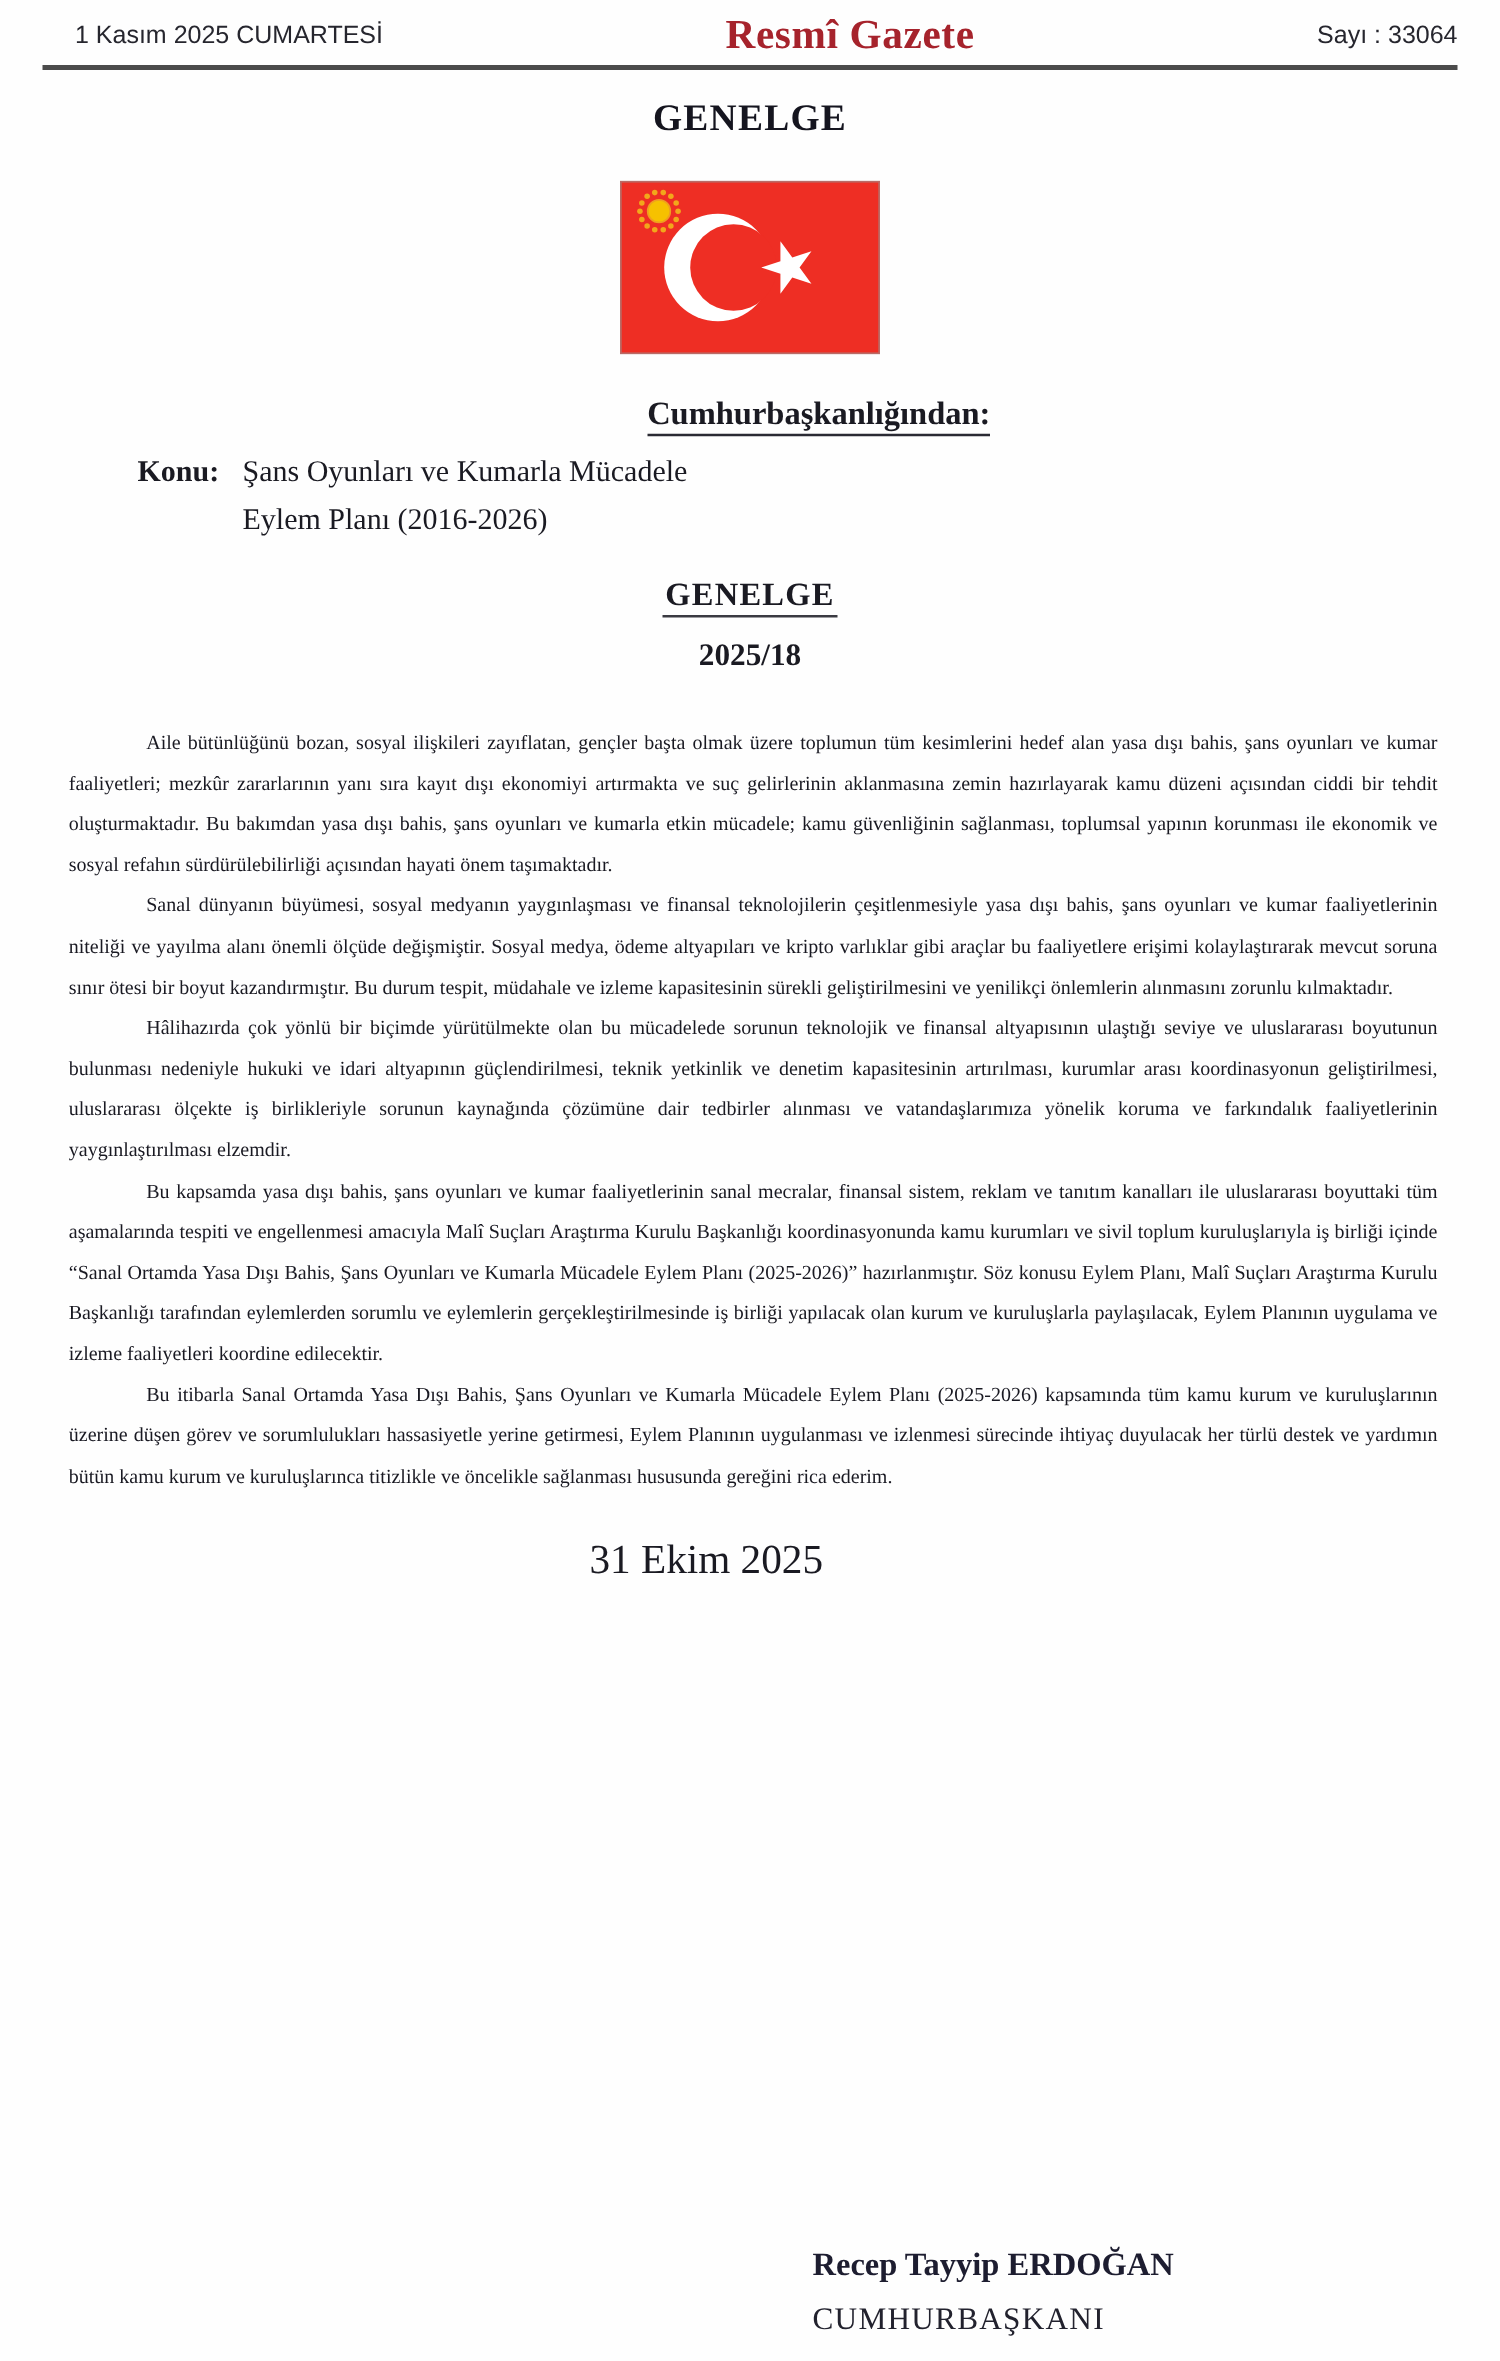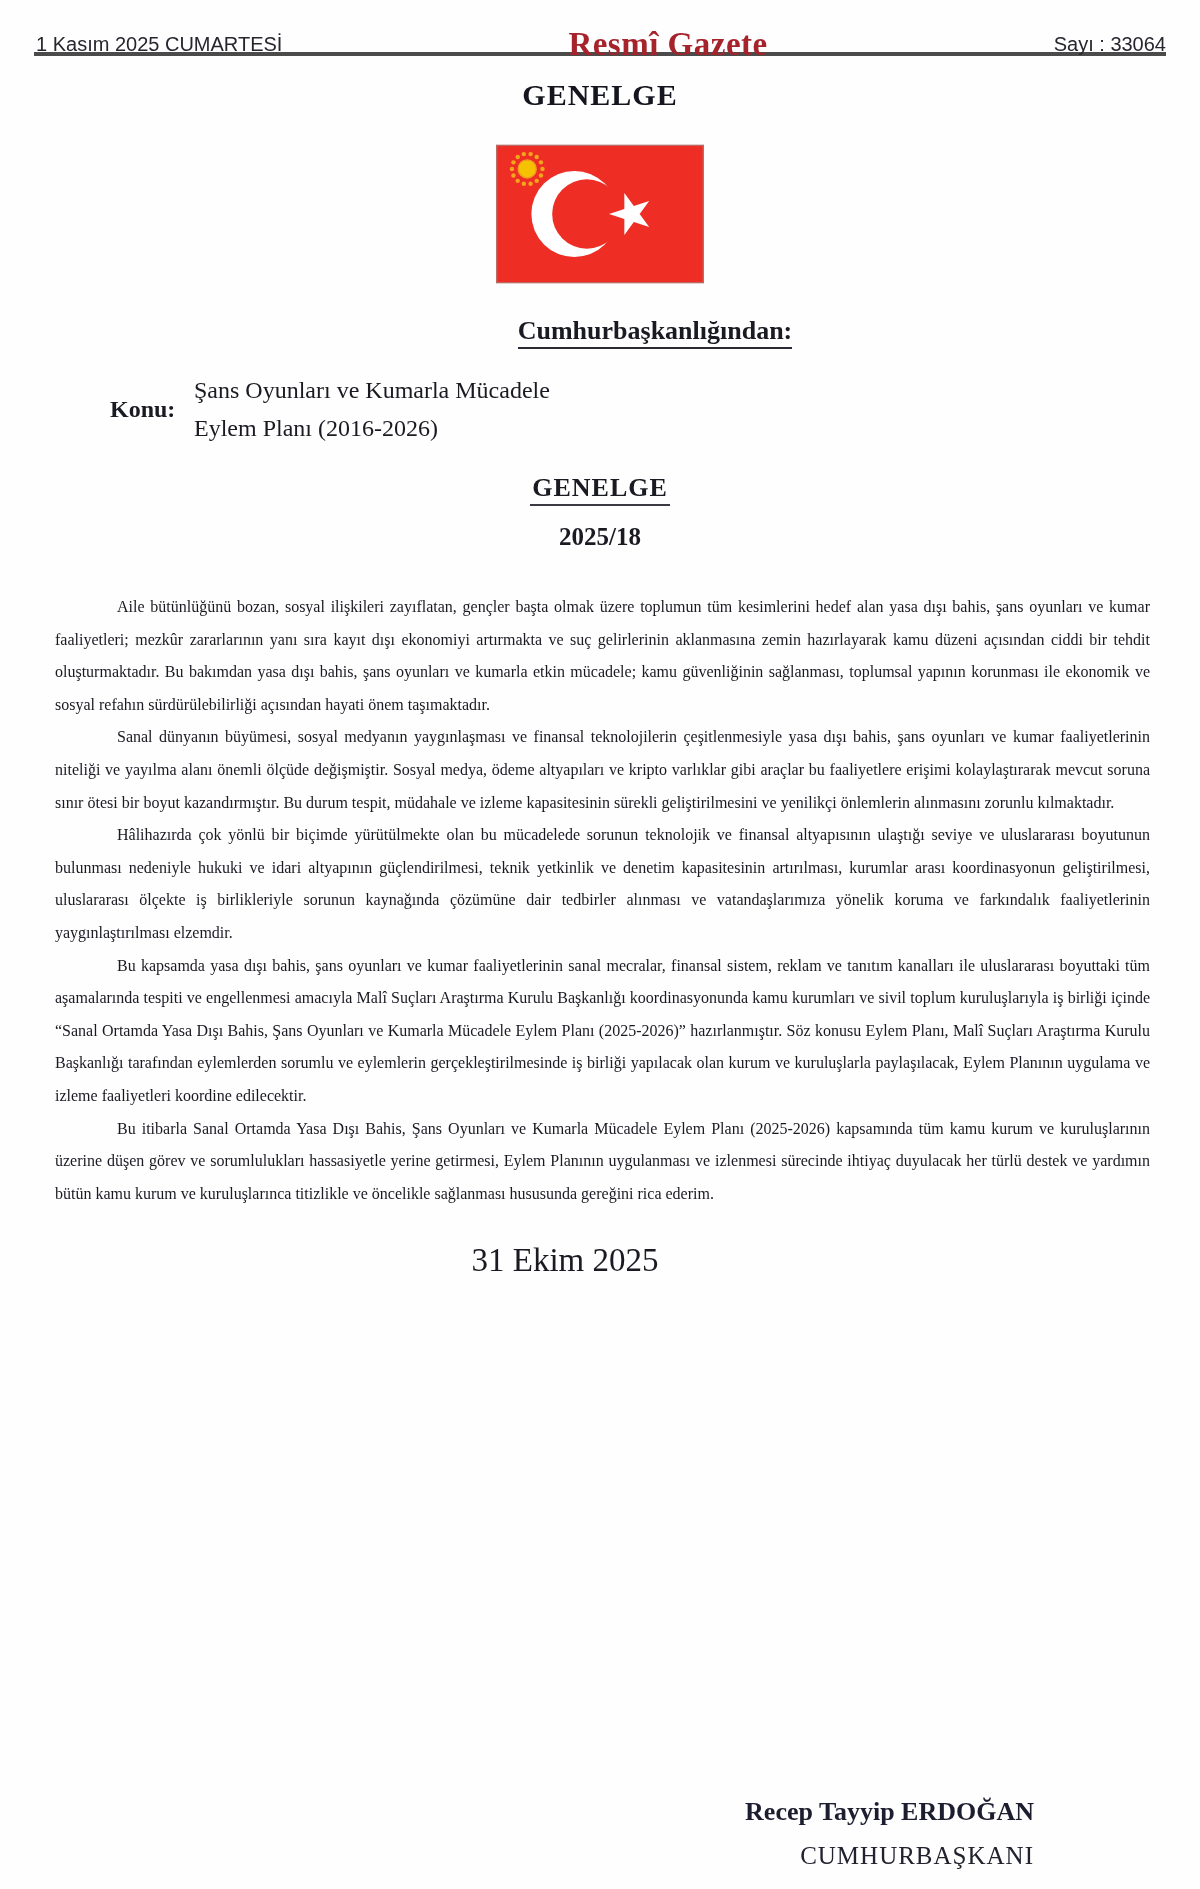--- a/index.html
+++ b/index.html
@@ -8,21 +8,21 @@
     position:relative;
     width:1200px; height:1889px;
     background:#fefefe;
     overflow:hidden;
     font-family:"Liberation Serif", serif;
     color:#1a1a22;
   }
   
   .header {
     display:flex; justify-content:space-between; align-items:flex-start;
-    padding:26px 34px 0 36px; height:52px;
+    padding:10px 34px 0 36px; height:52px;margin-left:24px;
   }
   .header-date, .header-issue {
     font-family:"Liberation Sans", sans-serif;
     font-size:20px; color:#26262e; padding-top:7px;
   }
   .gazette-title {
     font-size:33px; font-weight:bold; color:#a6232c;
     letter-spacing:0.5px;
   }
   .header-divider {
@@ -34,39 +34,39 @@
     text-align:center; font-size:30px; font-weight:bold;
     color:#15151f; margin-top:22px; letter-spacing:1px;
   }
   .flag-wrap { width:208px; margin:32px auto 0 auto; }
   .flag-wrap svg { display:block; }
   .from-line-wrap { margin:32px 0 0 110px;text-align:center; }
   .from-line {
     display:inline-block; font-size:26px; font-weight:bold;
     border-bottom:2px solid #2a2a33; padding-bottom:1px;
   }
-  .subject-row { display:flex; margin:22px 0 0 110px;align-items:center; }
+  .subject-row { display:flex; margin:10px 0 0 110px; }
   .subject-label { font-size:24px; font-weight:bold; width:84px; line-height:38px; }
   .subject-lines { font-size:24px; line-height:38px; }
   .circular-title-wrap { text-align:center; margin-top:26px; }
   .circular-title {
     display:inline-block; font-size:26px; font-weight:bold;
     border-bottom:2px solid #3a3a42; padding:0 2px 1px 2px; letter-spacing:1px;
   }
   .circular-number { text-align:center; font-size:25px; font-weight:bold; margin-top:17px; }
   
   .body-text { margin:40px 50px 0 55px; }
   .body-text p {
     font-size:16px; line-height:32.6px; text-align:justify;
     text-indent:62px; color:#191922;
   }
   .date-line { text-align:center; font-size:33px; margin-top:32px; padding-right:70px; }
   
   .signature {
-    position:absolute; top:1797px; left:634px; width:400px; text-align:right;
+    position:absolute; top:1797px; left:650px; width:400px; text-align:left;
   }
   .signature-name { font-size:26px; font-weight:bold; color:#1d1d30; }
   .signature-title { font-size:25px; margin-top:15px; color:#22222e; letter-spacing:1px; }
 </style>
 </head>
 <body>
 
 <div class="page">
 
   <div class="header">

